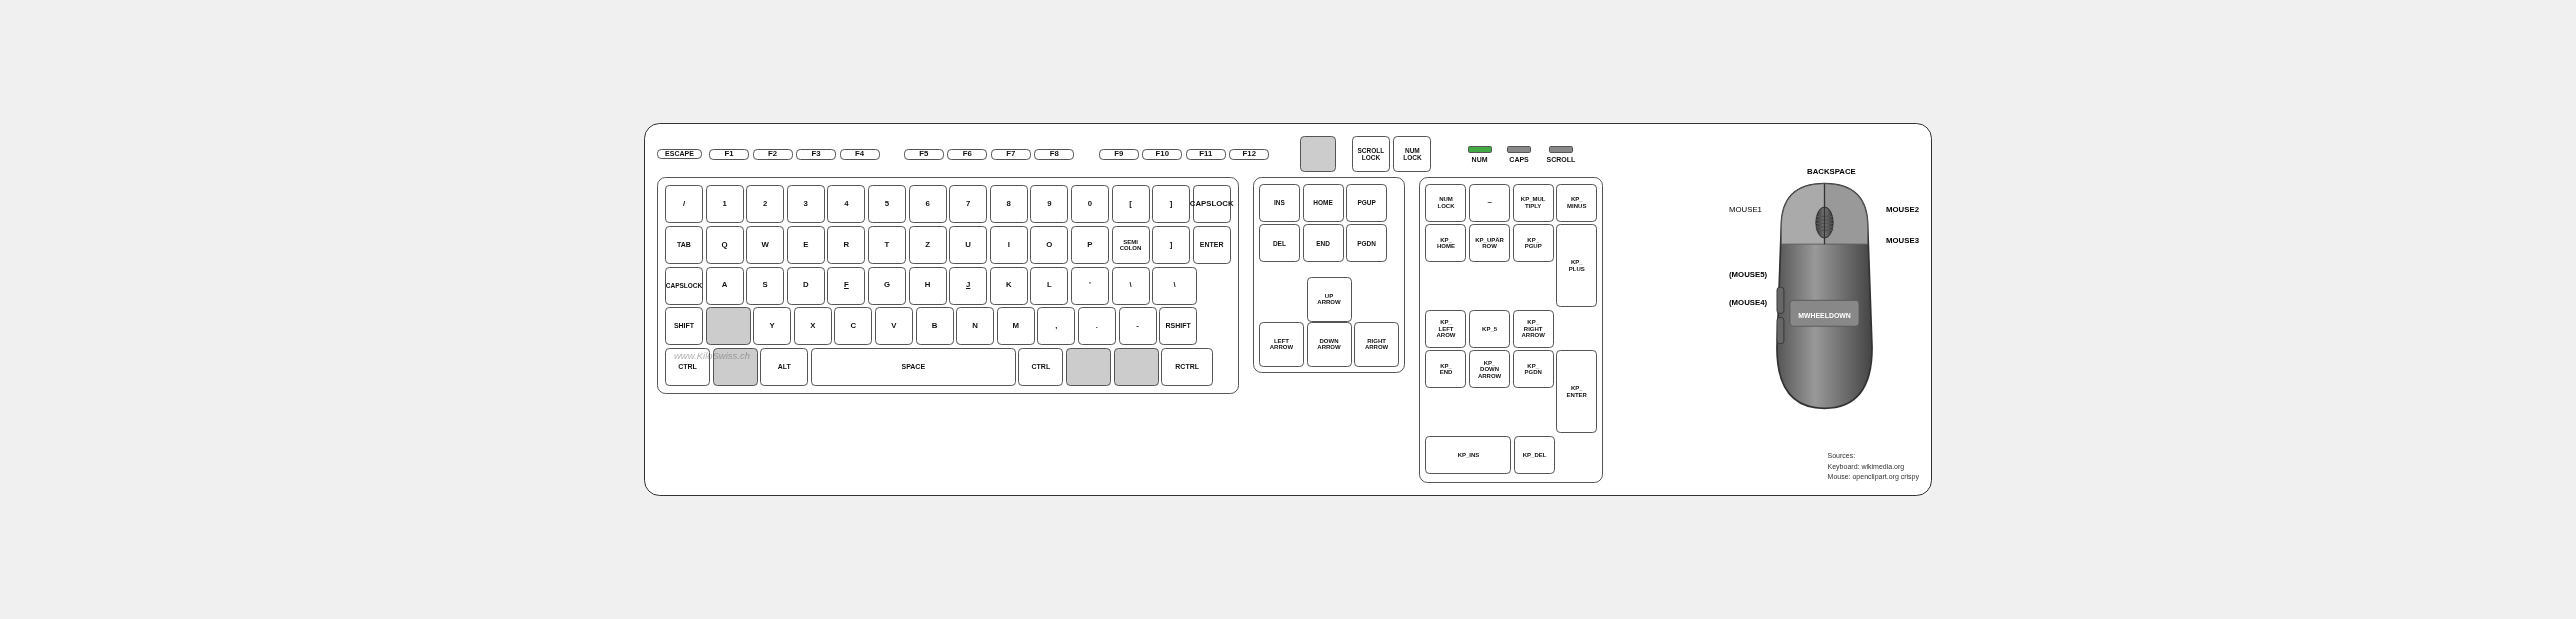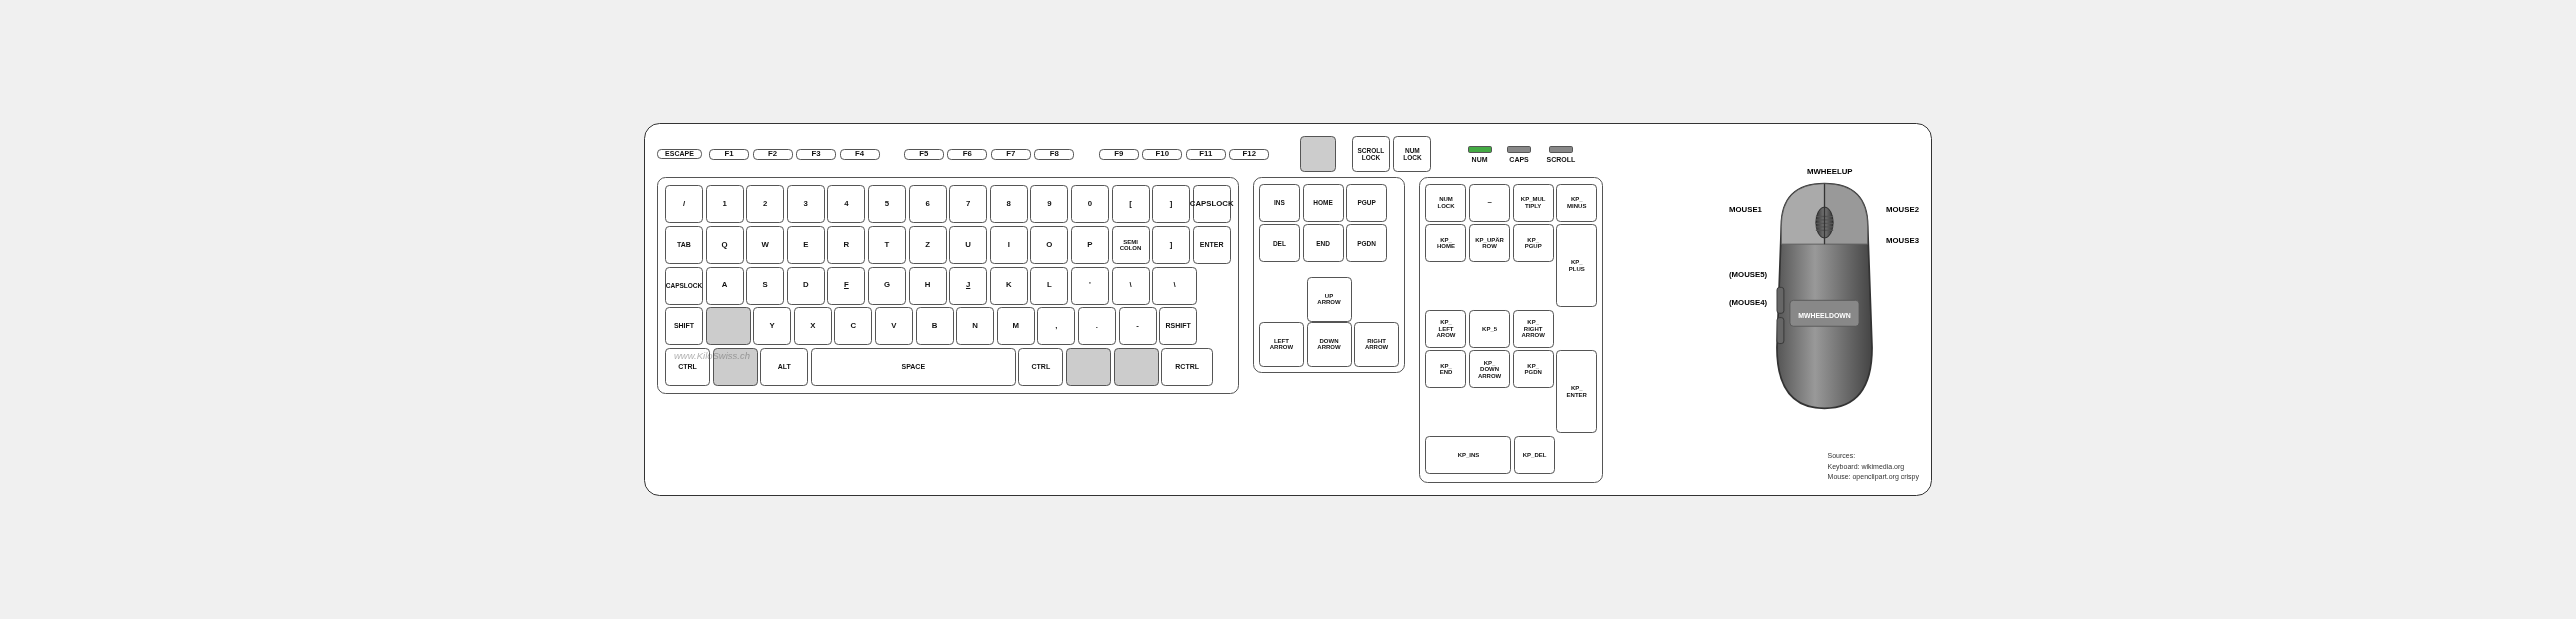--- a/index.html
+++ b/index.html
@@ -521,23 +521,23 @@
 
         <line x1="70" y1="10" x2="70" y2="80" stroke="#333" stroke-width="1.5"></line>
 
         <rect x="15" y="130" width="8" height="30" rx="3" fill="#666" stroke="#333" stroke-width="1"></rect>
         <rect x="15" y="165" width="8" height="30" rx="3" fill="#666" stroke="#333" stroke-width="1"></rect>
 
         <rect x="30" y="145" width="80" height="30" rx="4" fill="#888" stroke="#555" stroke-width="1"></rect>
         <text x="70" y="165" text-anchor="middle" font-size="8" font-weight="bold" fill="white" font-family="Arial">MWHEELDOWN</text>
       </svg>
 
-      <div style="position:absolute;top:8.6px;left:78px;font-size:7.8px;font-weight:bold;">MWHEELUP</div>
-
-      <div style="position:absolute;top:47px;left:0px;font-size:7.8px;font-weight:bold;">MOUSE1</div>
+      <div style="position:absolute;top:8.6px;left:78px;font-size:7.8px;font-weight:bold;">BACKSPACE</div>
+
+      <div style="position:absolute;top:47px;left:0px;font-size:7.8px;font-weight:normal;">MOUSE1</div>
 
       <div style="position:absolute;top:47px;right:0px;font-size:7.8px;font-weight:bold;">MOUSE2</div>
 
       <div style="position:absolute;top:78px;right:0px;font-size:7.8px;font-weight:bold;">MOUSE3</div>
 
       <div style="position:absolute;top:112px;left:0px;font-size:7.8px;font-weight:bold;">(MOUSE5)</div>
 
       <div style="position:absolute;top:140px;left:0px;font-size:7.8px;font-weight:bold;">(MOUSE4)</div>
 
     </div>

